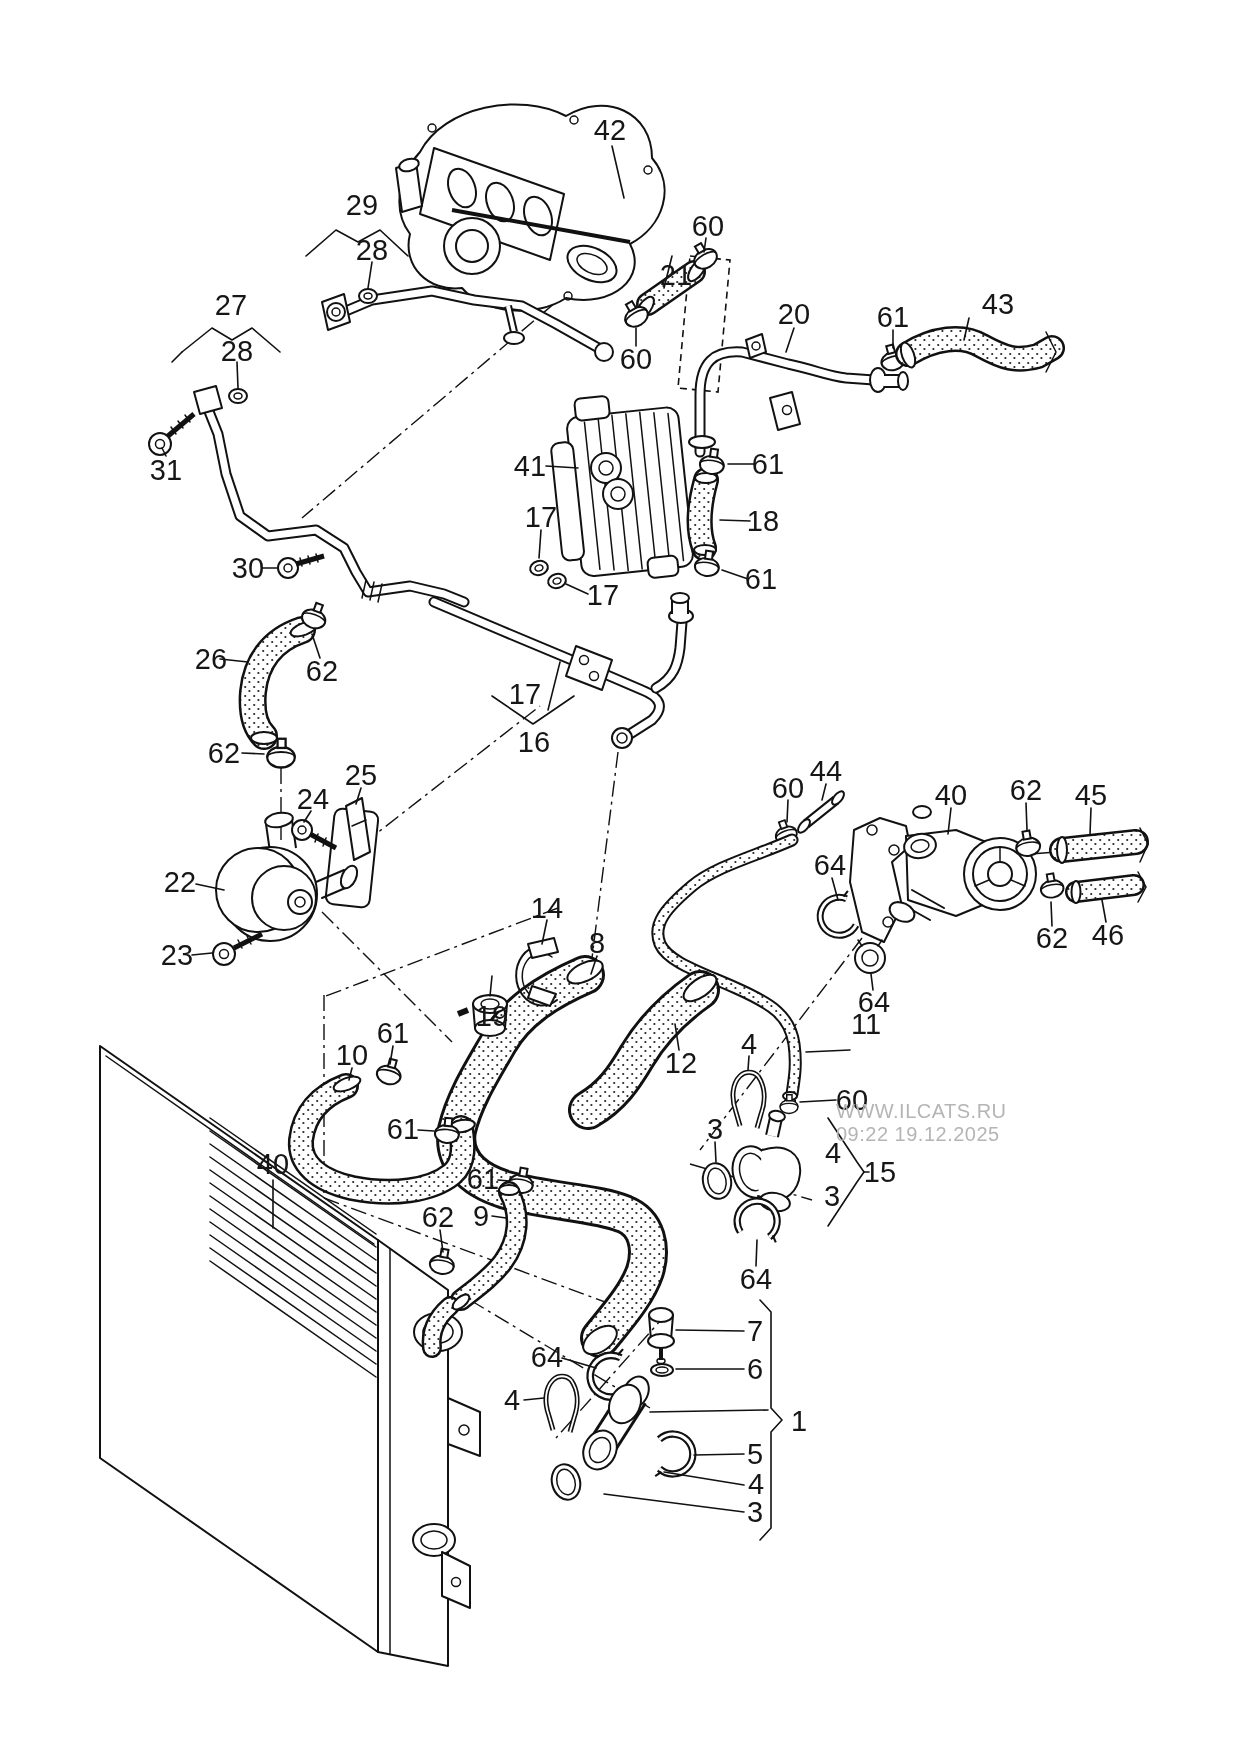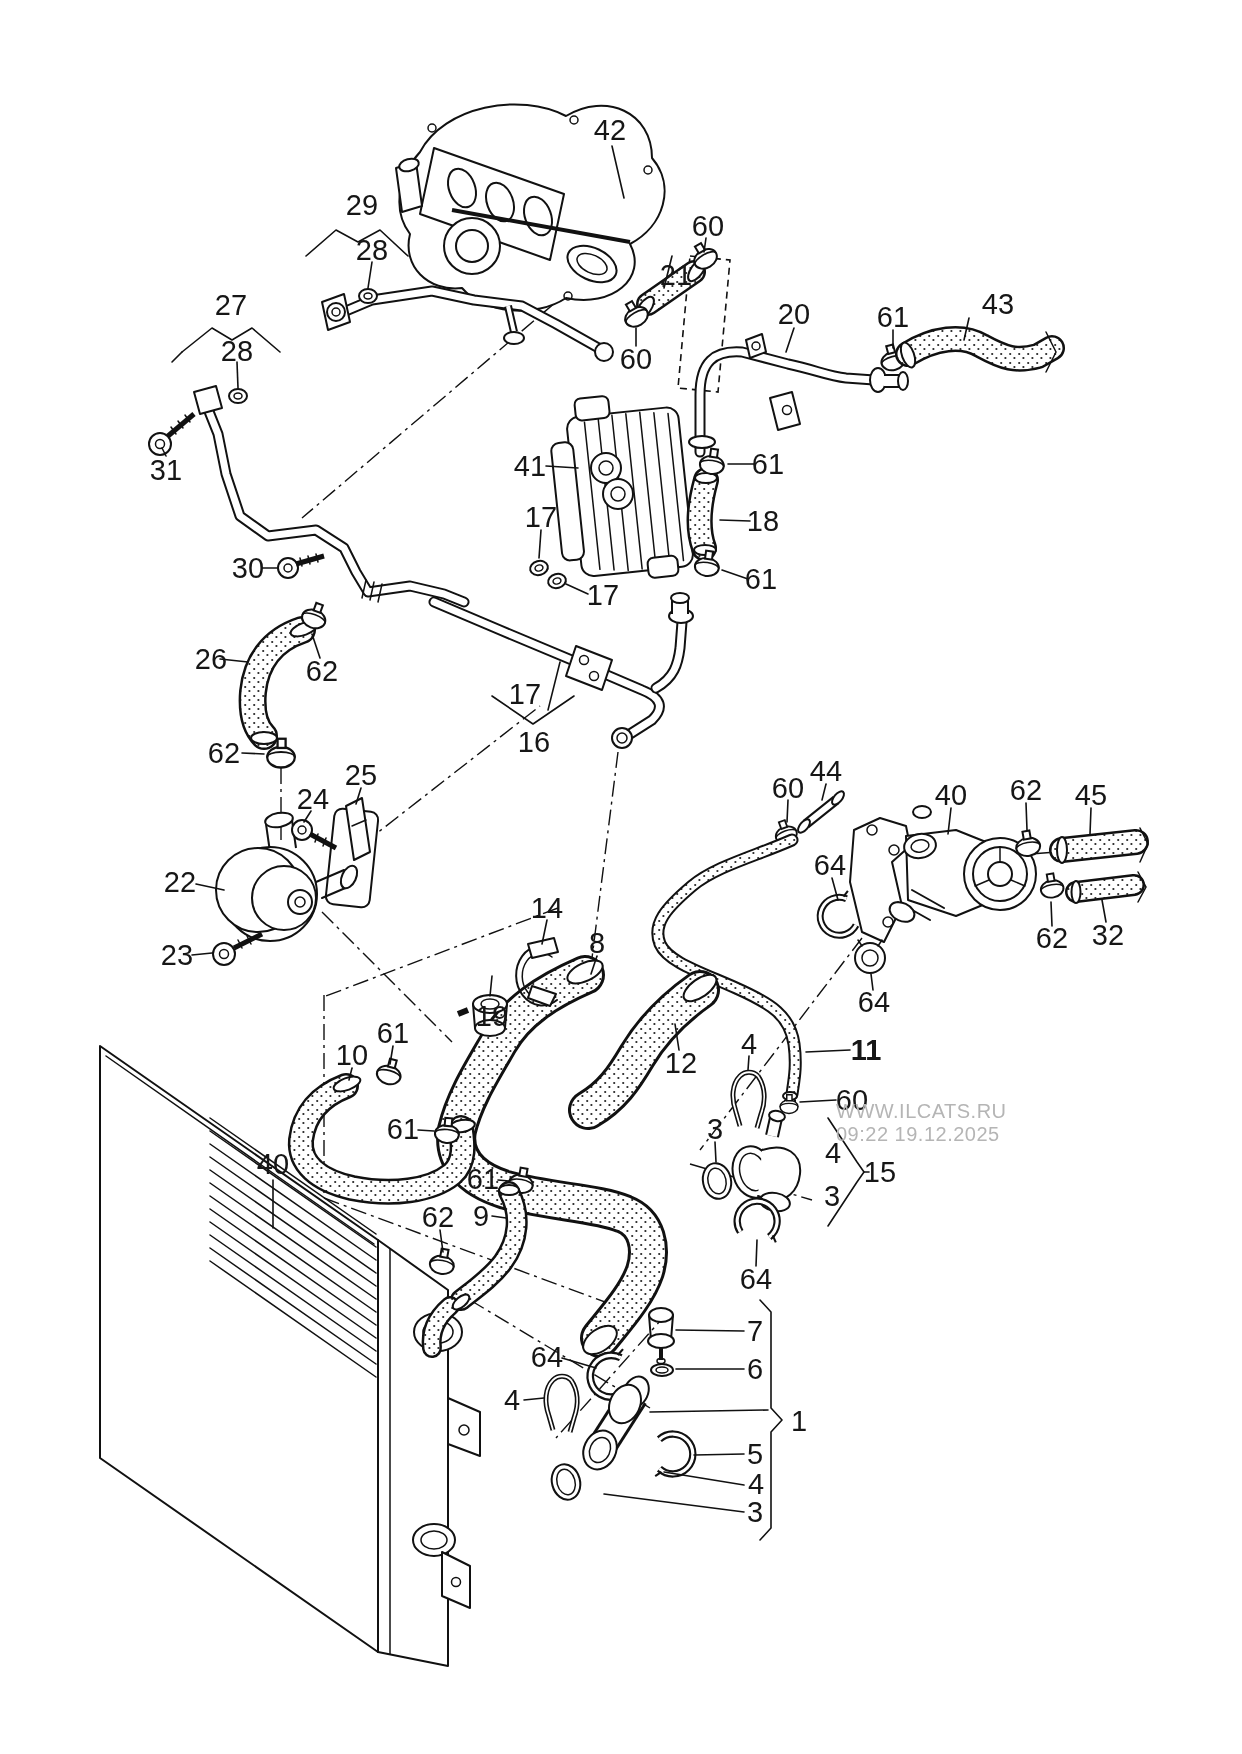--- a/index.html
+++ b/index.html
@@ -495,27 +495,27 @@
       <div class="plabel" style="left: 313px; top: 799px;">24</div>
       <div class="plabel" style="left: 180px; top: 882px;">22</div>
       <div class="plabel" style="left: 177px; top: 955px;">23</div>
       <div class="plabel" style="left: 826px; top: 771px;">44</div>
       <div class="plabel" style="left: 788px; top: 788px;">60</div>
       <div class="plabel" style="left: 951px; top: 795px;">40</div>
       <div class="plabel" style="left: 1026px; top: 790px;">62</div>
       <div class="plabel" style="left: 1091px; top: 795px;">45</div>
       <div class="plabel" style="left: 830px; top: 865px;">64</div>
       <div class="plabel" style="left: 1052px; top: 938px;">62</div>
-      <div class="plabel" style="left: 1108px; top: 935px;">32</div>
+      <div class="plabel" style="left: 1108px; top: 935px;">46</div>
       <div class="plabel" style="left: 874px; top: 1002px;">64</div>
       <div class="plabel" style="left: 547px; top: 908px;">14</div>
       <div class="plabel" style="left: 492px; top: 1016px; text-align: center;">19</div>
       <div class="plabel" style="left: 597px; top: 943px;">8</div>
       <div class="plabel" style="left: 681px; top: 1063px;">12</div>
-      <div class="plabel" style="left: 866px; top: 1050px; font-weight: bold;">11</div>
+      <div class="plabel" style="left: 866px; top: 1024px;">11</div>
       <div class="plabel" style="left: 852px; top: 1100px;">60</div>
       <div class="plabel" style="left: 749px; top: 1044px;">4</div>
       <div class="plabel" style="left: 715px; top: 1129px;">3</div>
       <div class="plabel" style="left: 833px; top: 1153px;">4</div>
       <div class="plabel" style="left: 880px; top: 1172px;">15</div>
       <div class="plabel" style="left: 832px; top: 1196px;">3</div>
       <div class="plabel" style="left: 756px; top: 1279px;">64</div>
       <div class="plabel" style="left: 393px; top: 1033px;">61</div>
       <div class="plabel" style="left: 352px; top: 1055px;">10</div>
       <div class="plabel" style="left: 403px; top: 1129px;">61</div>

